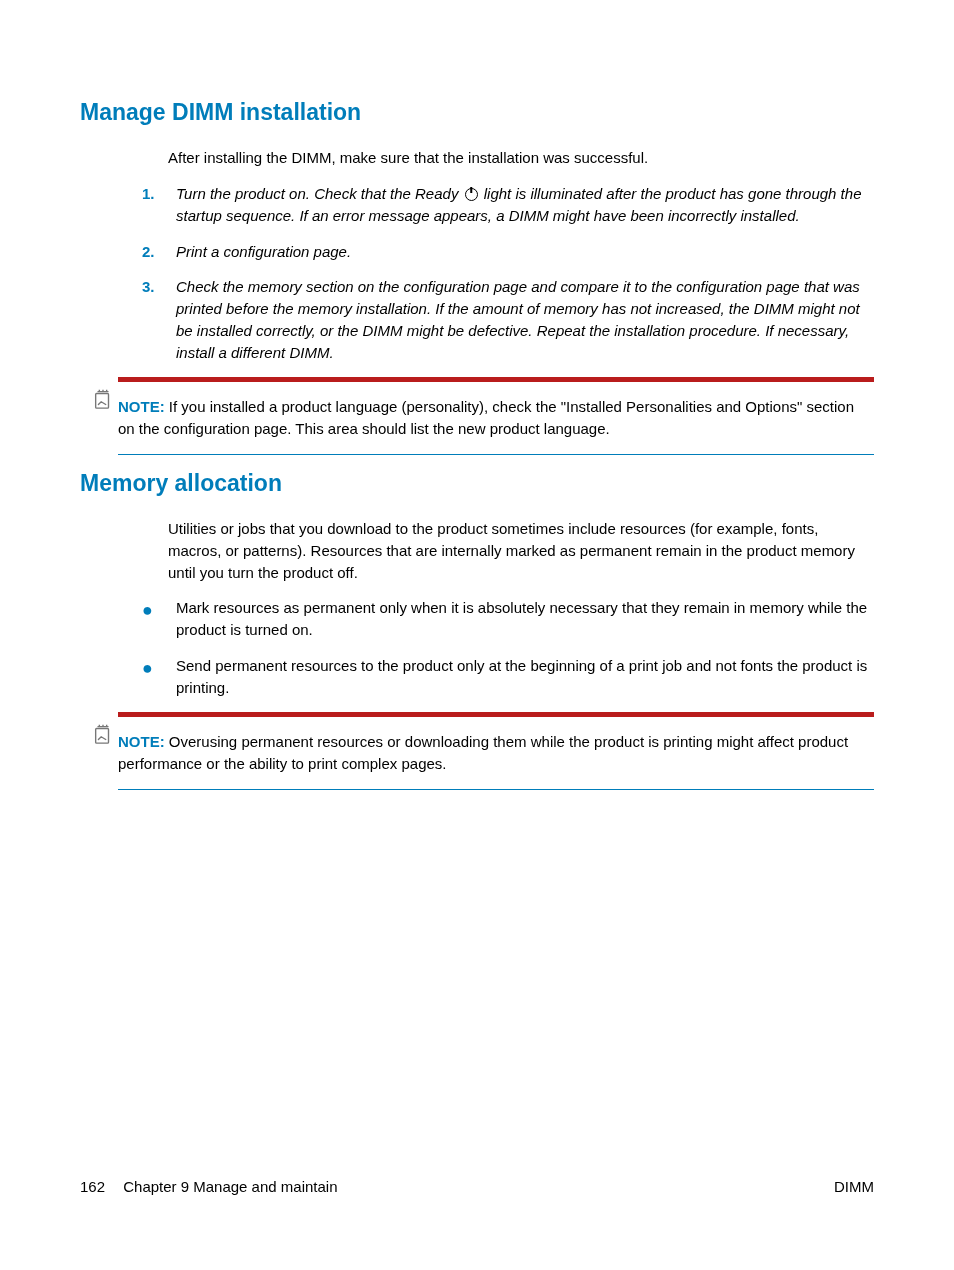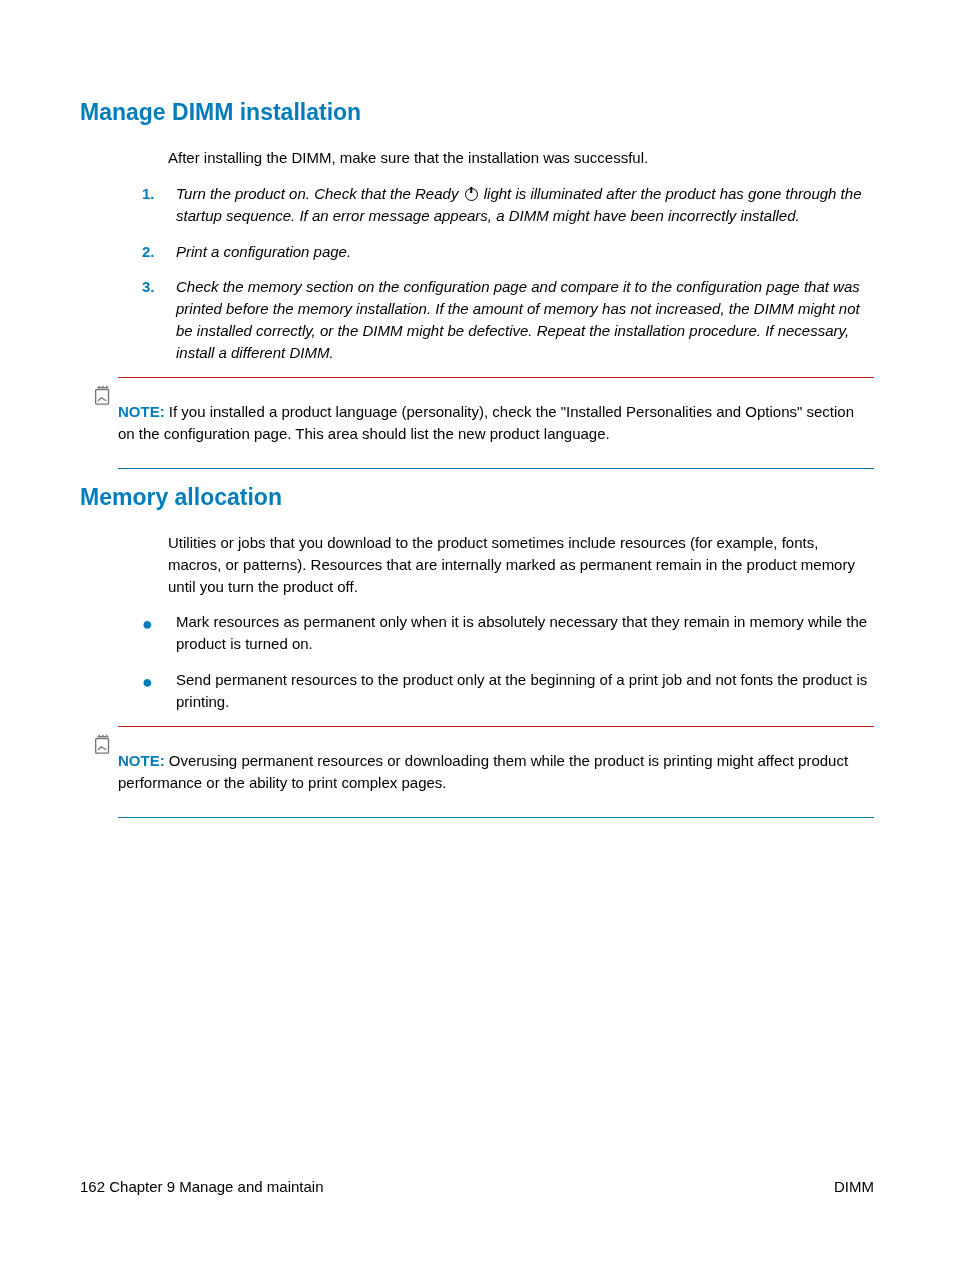--- a/index.html
+++ b/index.html
@@ -36,23 +36,23 @@
     vertical-align: -2px;
     margin: 0 2px;
   }
   .ready-icon::after {
     content: "";
     position: absolute;
     width: 1.5px; height: 6px; background: #000;
     left: 50%; top: -2px; transform: translateX(-50%);
   }
   .note-block {
-    border-top: 1px solid #b91c1c;
+    border-top: 5px solid #b91c1c;
     border-bottom: 1px solid #007dba;
-    padding: 23px 0;
+    padding: 14px 0;
     margin: 4px 0 8px 38px;
     position: relative;
   }
   .note-block .note-icon {
     position: absolute;
     left: -26px; top: 6px;
     color: #666;
   }
   .note-block .note-icon svg { width: 22px; height: 22px; }
   .note-label { color: #007dba; font-weight: bold; }
@@ -61,21 +61,21 @@
   ul.bullets .dot { color: #007dba; font-size: 18px; width: 34px; flex-shrink: 0; line-height: 1; padding-top: 4px; }
   ul.bullets .txt { flex: 1; }
   .footer {
     position: absolute;
     bottom: 72px;
     left: 80px; right: 80px;
     display: flex;
     justify-content: space-between;
     font-size: 15px;
   }
-  .footer .pg { display: inline-block; margin-right: 0; }
+  .footer .pg { display: inline-block; margin-right: 14px; }
   .sec2 { margin-top: 12px; }
 </style>
 </head>
 <body>
 
 <section>
   <h2>Manage DIMM installation</h2>
   <p class="indent para">After installing the DIMM, make sure that the installation was successful.</p>
   <ol class="steps">
     <li>

